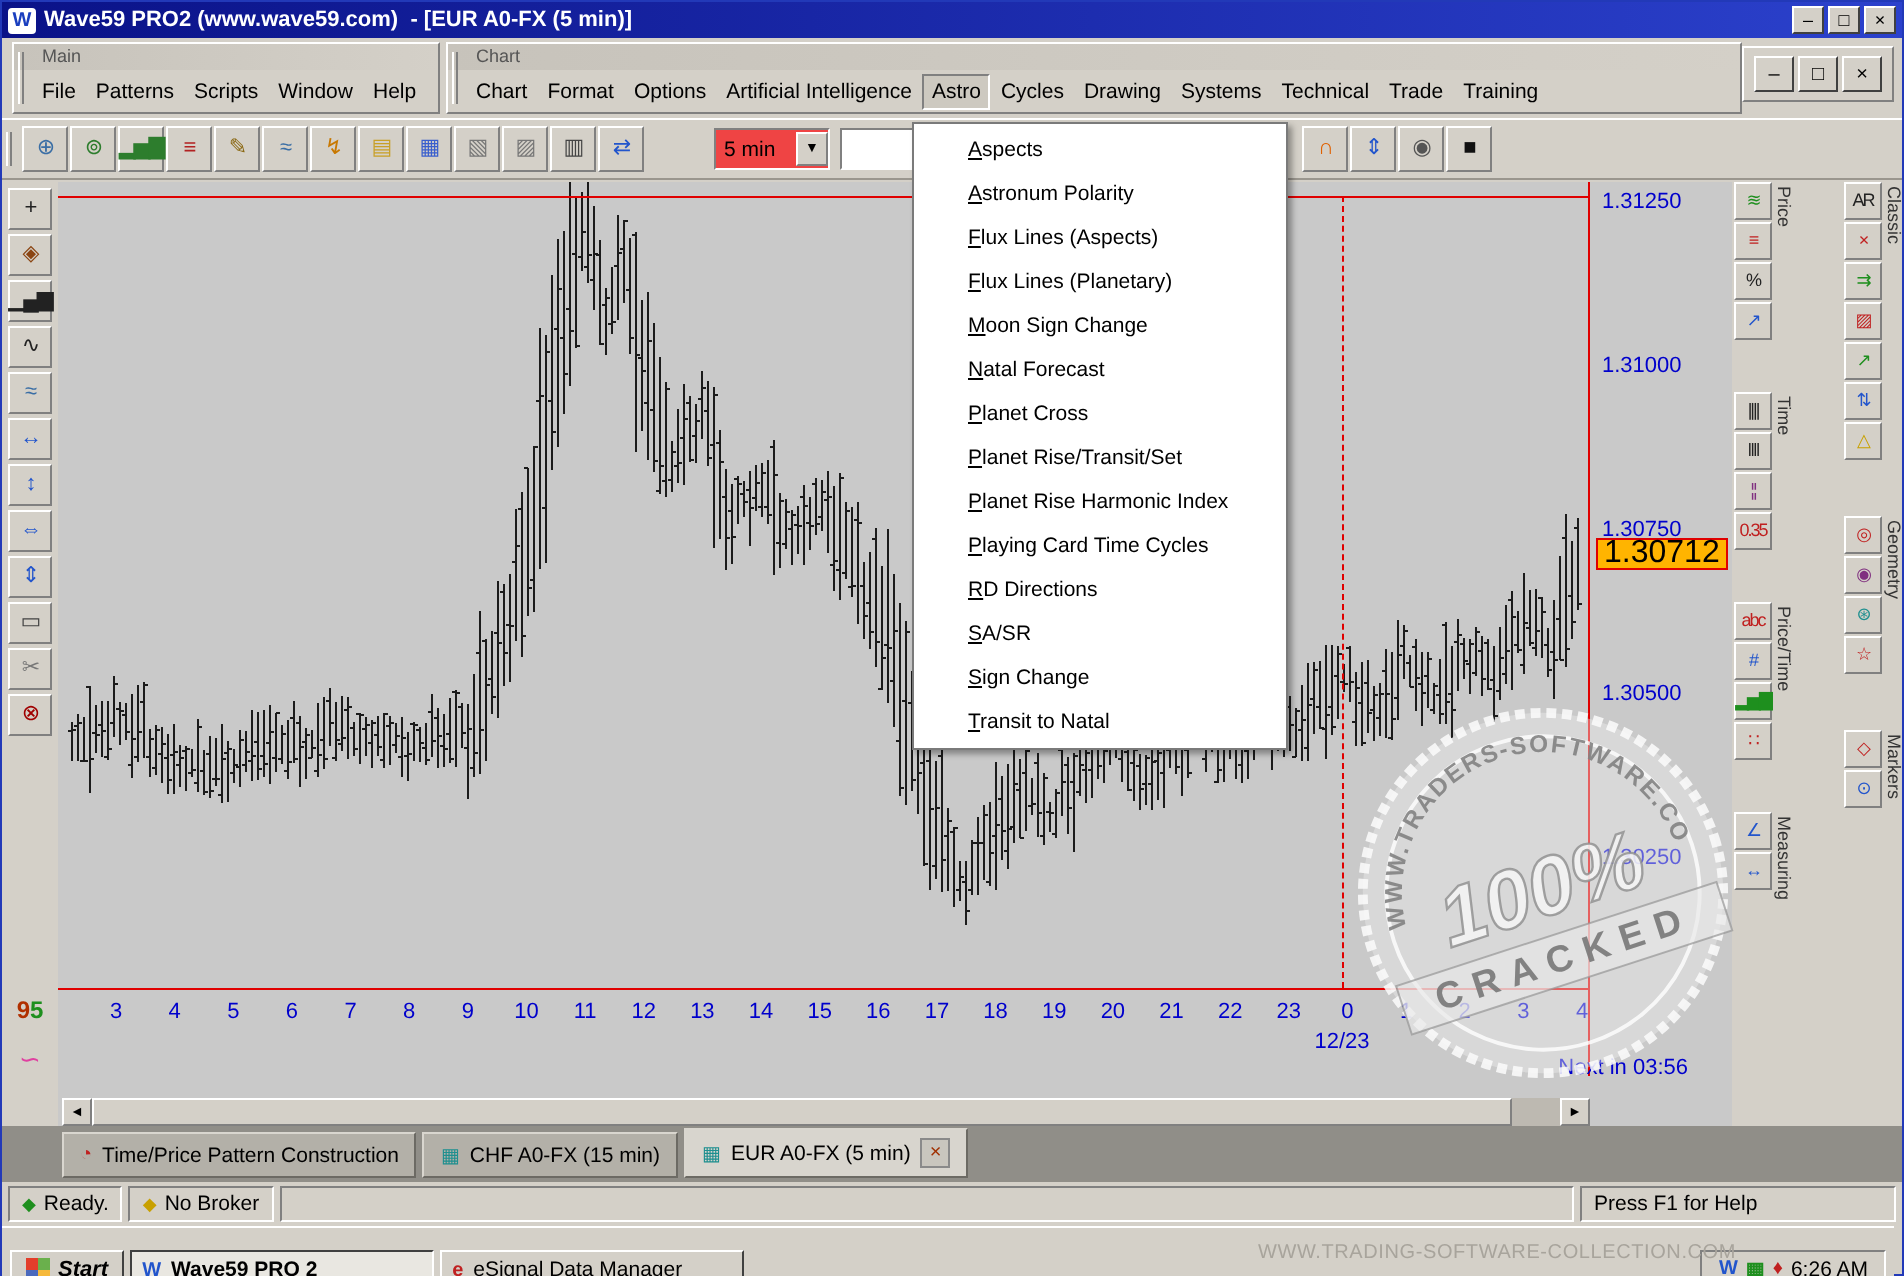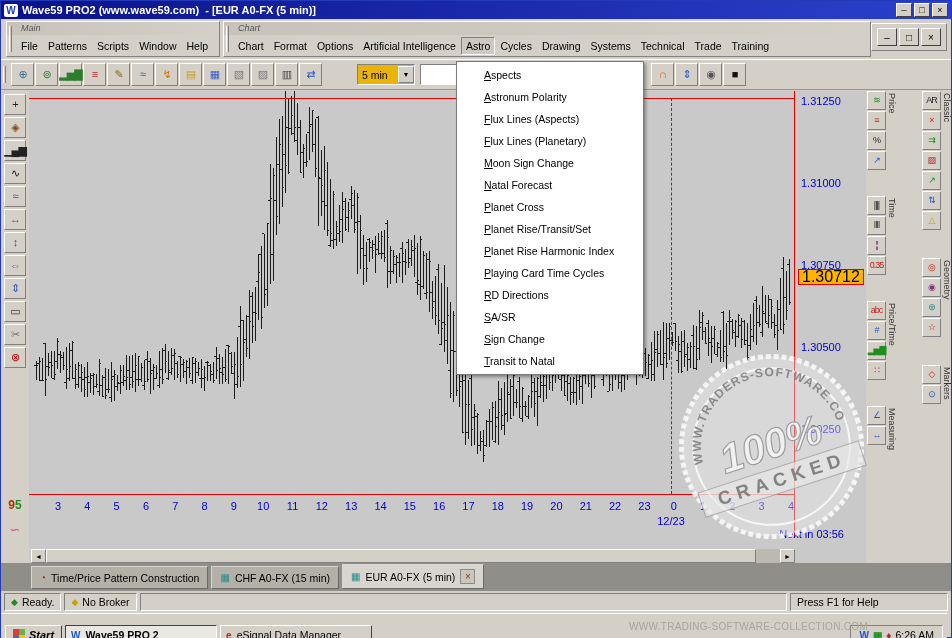--- a/index.html
+++ b/index.html
@@ -13,35 +13,35 @@
 .title-text{flex:1;white-space:pre;overflow:hidden;font-size:11px;}
 .win-controls{display:flex;gap:2px;flex:none;}
 .win-btn{width:16px;height:14px;background:#d4d0c8;border:1px solid;border-color:#fff #404040 #404040 #fff;font-size:9px;line-height:11px;text-align:center;color:#000;font-family:inherit;padding:0;}
 
 
 .menurow{position:absolute;left:0;right:0;top:18px;height:40px;background:#d4d0c8;}
 .tb-panel{position:absolute;top:2px;height:36px;background:#d4d0c8;border:1px solid;border-color:#fff #808080 #808080 #fff;}
 .tb-main{left:5px;width:214px;}
 .tb-chart{left:222px;width:648px;}
 .grip{position:absolute;left:2px;top:4px;bottom:4px;width:3px;border-left:1px solid #fff;border-right:1px solid #808080;}
-.tb-caption{height:13px;font-size:9px;color:#555;padding:1px 0 0 14px;background:linear-gradient(90deg,#c7c3bb,#d4d0c8);font-style:italic;}
+.tb-caption{height:13px;font-size:9px;color:#555;padding:1px 0 0 14px;background:linear-gradient(90deg,#c7c3bb,#d4d0c8);}
 .menubar{display:flex;align-items:center;height:21px;padding-left:9px;font-size:10.5px;}
 .menu-item{padding:3px 5px;cursor:default;}
 .menu-item.active{background:#cdc9c0;border:1px solid;border-color:#808080 #fff #fff #808080;padding:2px 4px;}
 .mdi-panel{position:absolute;right:4px;top:4px;width:76px;height:28px;border:1px solid;border-color:#fff #808080 #808080 #fff;display:flex;align-items:center;justify-content:center;gap:2px;background:#d4d0c8;}
 .mdi-btn{width:20px;height:18px;background:#d4d0c8;border:1px solid;border-color:#fff #404040 #404040 #fff;font-size:10px;line-height:15px;text-align:center;font-family:inherit;padding:0;}
 
 
 .iconrow{position:absolute;left:0;right:0;top:58px;height:31px;background:#d4d0c8;border-top:1px solid #fff;border-bottom:1px solid #9a968e;}
 .icon-strip{position:absolute;top:3px;display:flex;gap:1px;}
 #icons-left{left:10px;}
 #icons-right{left:650px;}
 .ticon{width:23px;height:23px;background:#d4d0c8;border:1px solid;border-color:#fff #808080 #808080 #fff;display:flex;align-items:center;justify-content:center;cursor:default;}
 .ticon span{font-size:11px;line-height:1;white-space:nowrap;letter-spacing:-1px;}
-.tf-select{position:absolute;left:356px;top:4px;width:58px;height:21px;background:#eab308;border:1px solid;border-color:#808080 #fff #fff #808080;display:flex;align-items:center;font-size:10.5px;padding-left:4px;}
+.tf-select{position:absolute;left:356px;top:4px;width:58px;height:21px;background:#ef4444;border:1px solid;border-color:#808080 #fff #fff #808080;display:flex;align-items:center;font-size:10.5px;padding-left:4px;}
 .dd-arrow{margin-left:auto;width:16px;height:17px;background:#d4d0c8;border:1px solid;border-color:#fff #808080 #808080 #fff;font-size:7px;display:flex;align-items:center;justify-content:center;}
 .symbol-input{position:absolute;left:419px;top:4px;width:52px;height:21px;border:1px solid;border-color:#808080 #fff #fff #808080;background:#fff;font-family:inherit;font-size:10.5px;padding:0 3px;}
 
 
 .left-toolbar{position:absolute;left:0;top:90px;width:28px;height:472px;background:#d4d0c8;}
 #left-icons{display:flex;flex-direction:column;align-items:center;gap:2px;padding-top:3px;}
 .ltool{width:22px;height:21px;background:#d4d0c8;border:1px solid;border-color:#fff #808080 #808080 #fff;display:flex;align-items:center;justify-content:center;cursor:default;}
 .ltool span{font-size:11px;line-height:1;white-space:nowrap;letter-spacing:-1px;}
 .left-extras{position:absolute;bottom:26px;left:0;width:100%;text-align:center;}
 .gann{font-size:12px;font-weight:bold;letter-spacing:0;}

